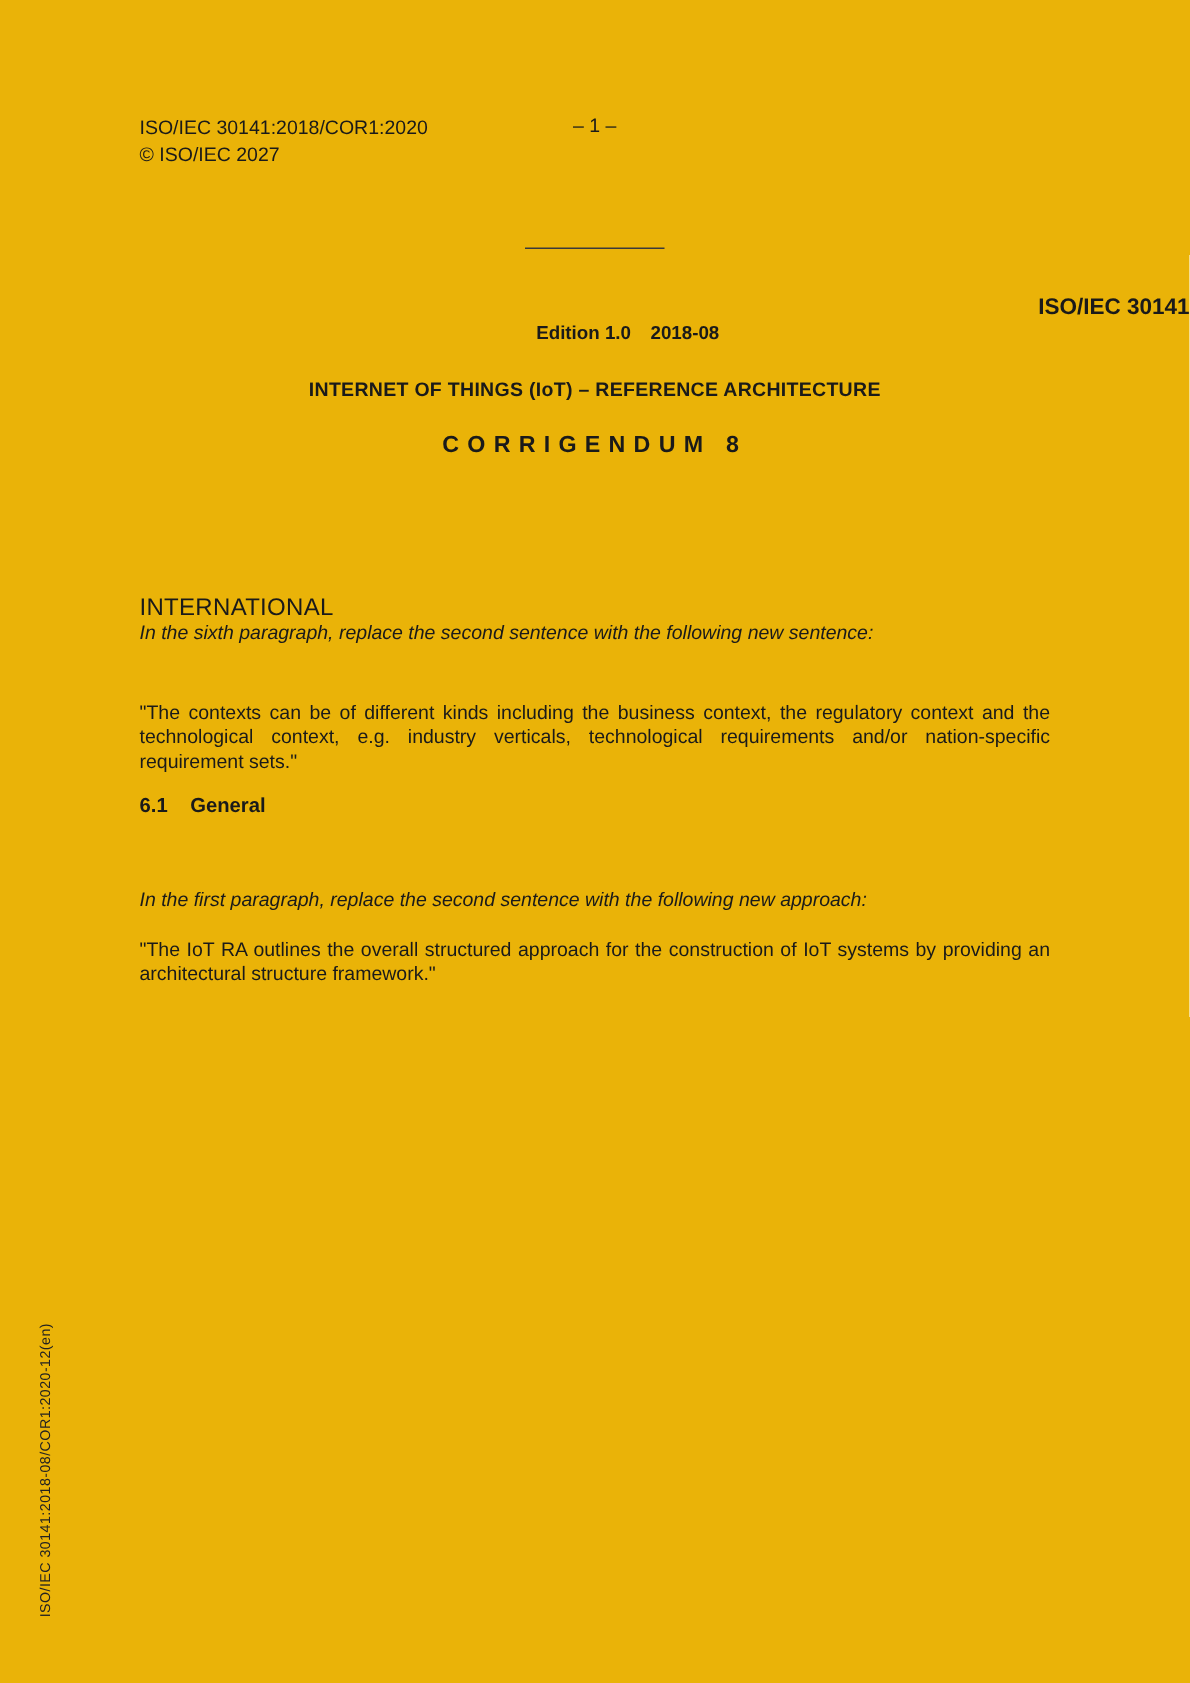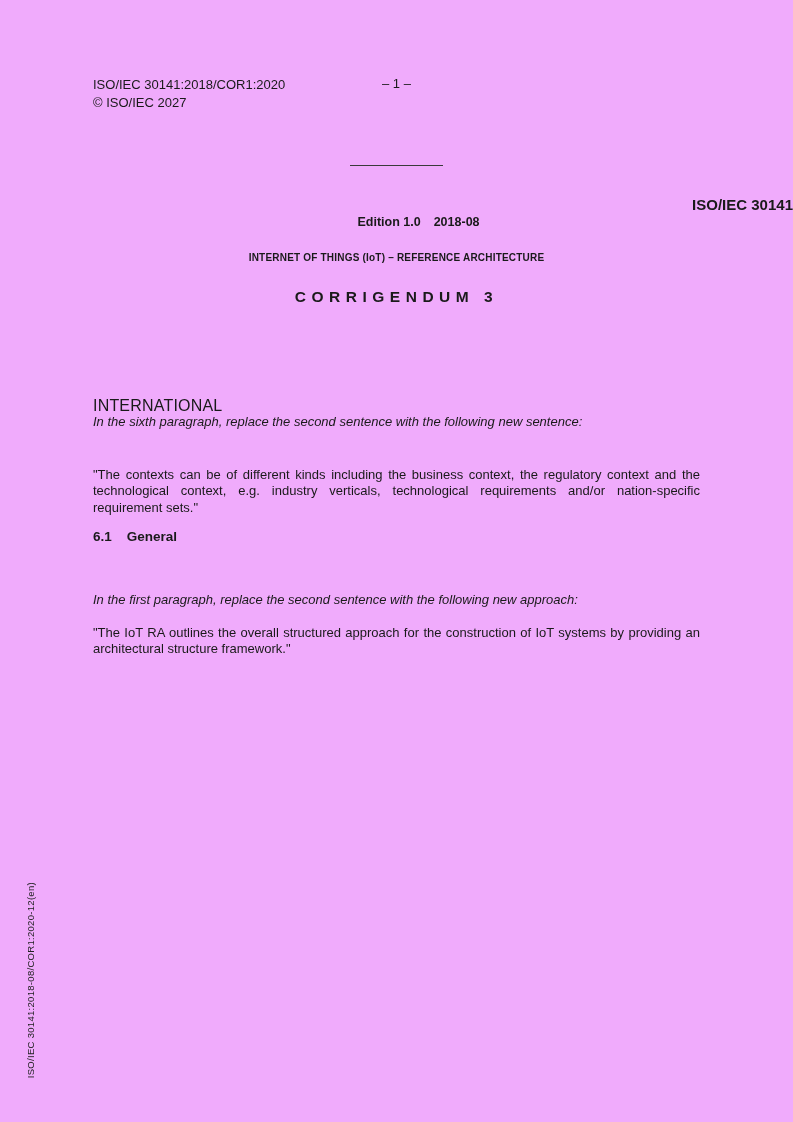--- a/index.html
+++ b/index.html
@@ -6,21 +6,21 @@
   html, body { background: #fff; }
   body {
     width: 793px; height: 1122px;
     position: relative;
     font-family: "Liberation Sans", sans-serif;
     color: #1a1a1a;
     overflow: hidden;
   }
   .page {
     position: absolute; inset: 0;
-    background: #f0abfc;
+    background: #eab308;
   }
 
   
   .header-left {
     position: absolute; left: 93px; top: 76px;
     font-size: 13px; line-height: 1.4;
   }
   .page-number {
     position: absolute; top: 76px; left: 0; width: 100%;
     text-align: center; font-size: 13px;
@@ -40,21 +40,21 @@
     position: absolute; top: 196px; left: 0; width: 100%;
     text-align: right; font-size: 15px; font-weight: bold;
   }
   .edition-line {
     position: absolute; top: 215px; left: 0; width: 100%;
     text-align: center; font-size: 12.5px; font-weight: bold; padding-left: 44px;
   }
   .edition-line .date { margin-left: 13px; }
   .subject-title {
     position: absolute; top: 252px; left: 0; width: 100%;
-    text-align: center; font-size: 10px; font-weight: bold; letter-spacing: 0.2px;
+    text-align: center; font-size: 13px; font-weight: bold; letter-spacing: 0.2px;
   }
   .doc-type-title {
     position: absolute; top: 288px; left: 0; width: 100%;
     text-align: center; font-size: 15.5px; font-weight: bold; letter-spacing: 5.5px;
   }
 
   
   .content { position: absolute; left: 93px; width: 607px; top: 0; }
   .h-intro {
     position: absolute; top: 397px;
@@ -101,21 +101,21 @@
     <div>© ISO/IEC 2027</div>
   </div>
   <div class="page-number">– 1 –</div>
 
   <div class="title-separator"></div>
   <div class="std-number">ISO/IEC 30141</div>
   <div class="edition-line">
     <span>Edition 1.0</span><span class="date">2018-08</span>
   </div>
   <div class="subject-title">INTERNET OF THINGS (IoT) – REFERENCE ARCHITECTURE</div>
-  <div class="doc-type-title">CORRIGENDUM 3</div>
+  <div class="doc-type-title">CORRIGENDUM 8</div>
 
   <div class="content">
     <h1 class="h-intro">INTERNATIONAL</h1>
     <p class="instr-1">In the sixth paragraph, replace the second sentence with the following new sentence:</p>
     <p class="para-1">"The contexts can be of different kinds including the business context, the regulatory context and the technological context, e.g. industry verticals, technological requirements and/or nation-specific requirement sets."</p>
 
     <h2 class="h-clause">
       <span class="clause-num">6.1</span><span>General</span>
     </h2>
     <p class="instr-2">In the first paragraph, replace the second sentence with the following new approach:</p>

